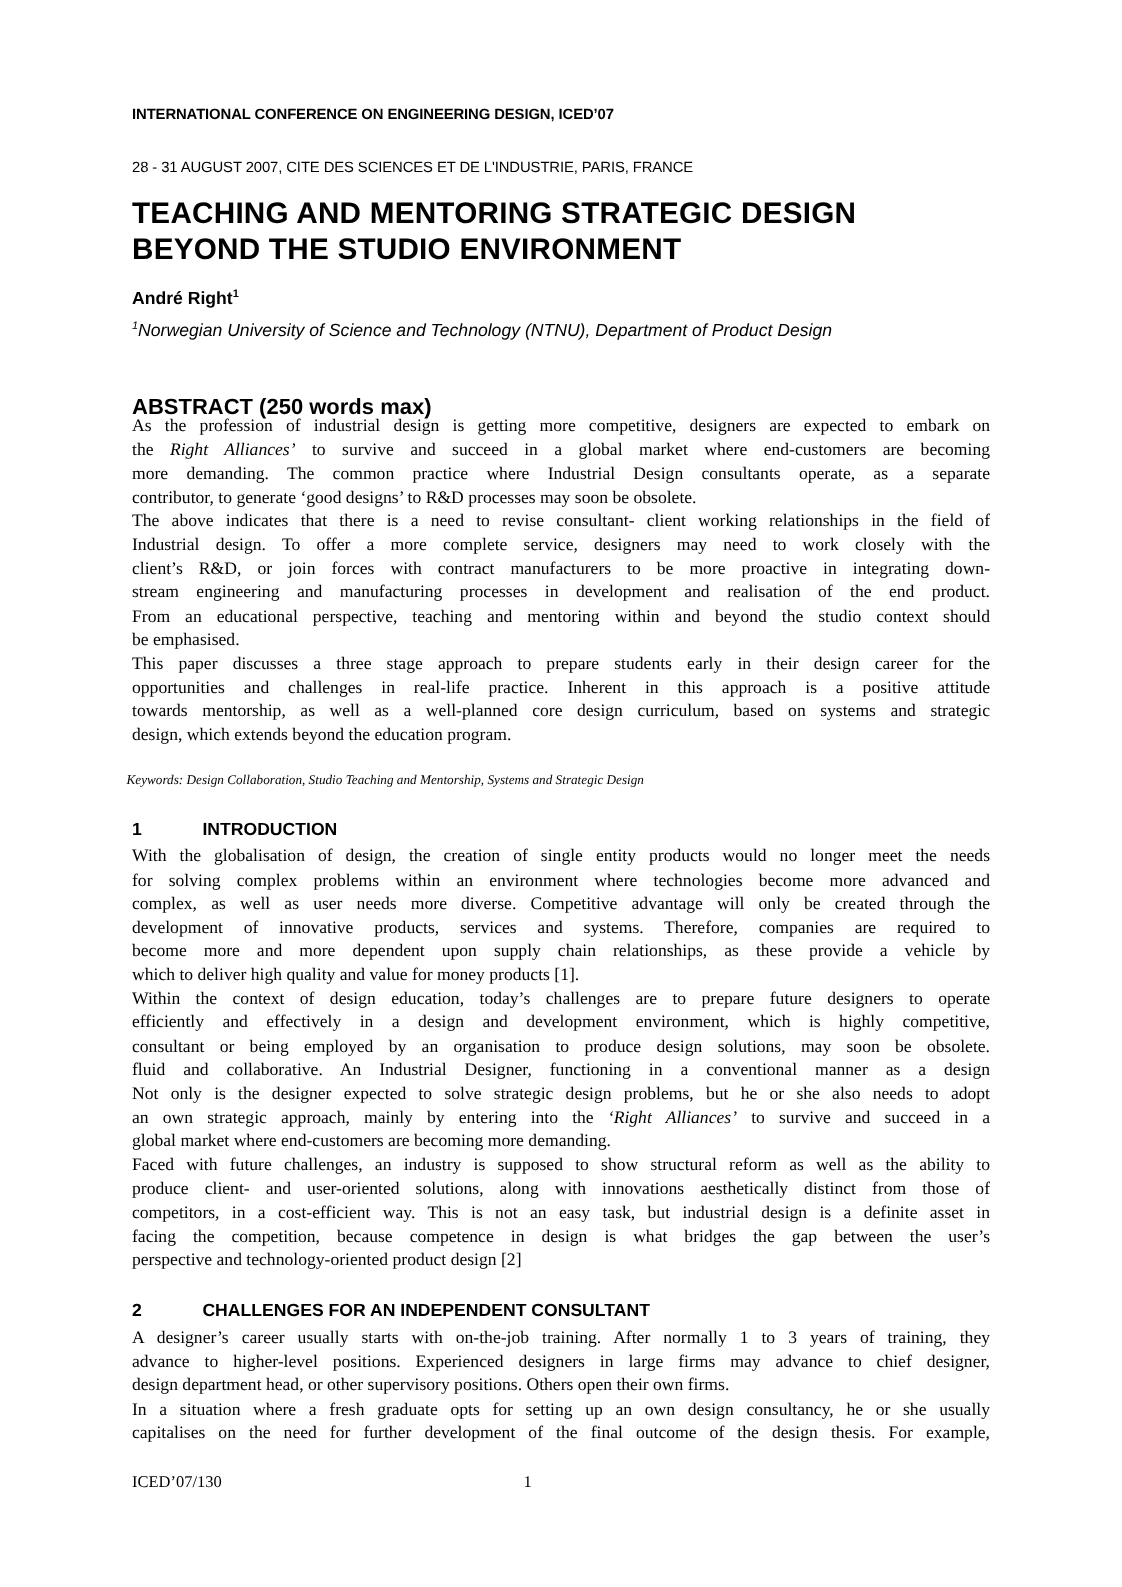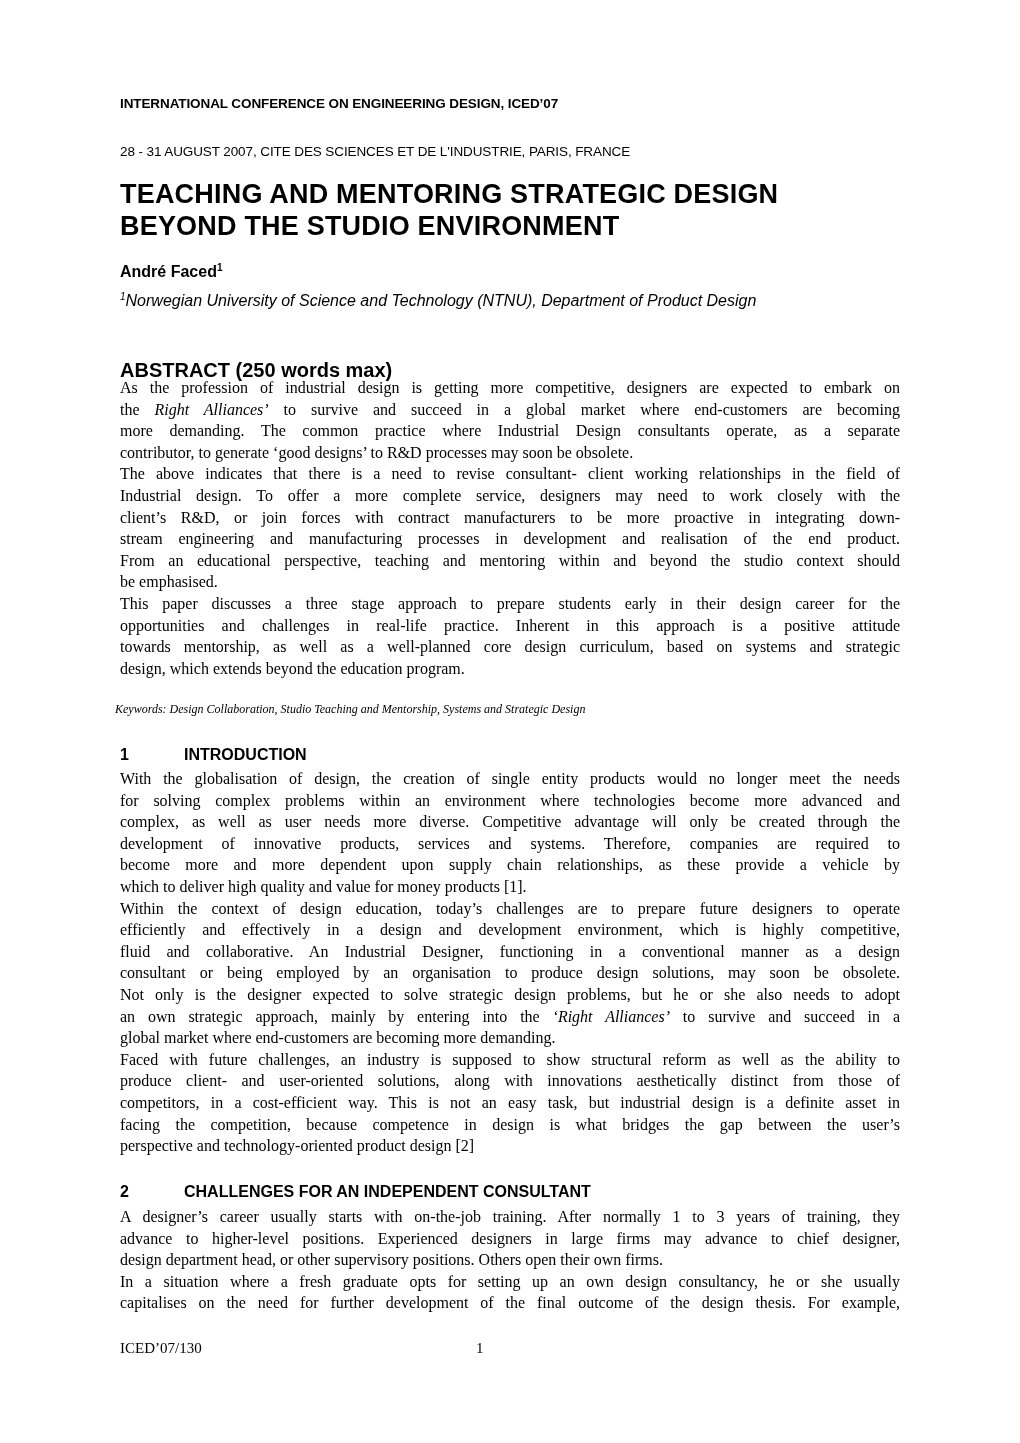--- a/index.html
+++ b/index.html
@@ -28,21 +28,21 @@
 
 <div class="conf1 sans">INTERNATIONAL CONFERENCE ON ENGINEERING DESIGN, ICED’07</div>
 <div class="conf2 sans">28 - 31 AUGUST 2007, CITE DES SCIENCES ET DE L'INDUSTRIE, PARIS, FRANCE</div>
 
 <div class="title sans">
   <div>TEACHING AND MENTORING STRATEGIC DESIGN</div>
   <div>BEYOND THE STUDIO ENVIRONMENT</div>
 </div>
 
 <div class="author sans">
-  <span>André Faced</span><sup>1</sup>
+  <span>André Right</span><sup>1</sup>
 </div>
 <div class="affil sans">
   <sup>1</sup><span>Norwegian University of Science and Technology (NTNU), Department of Product Design</span>
 </div>
 
 <div class="h-abs sans">ABSTRACT (250 words max)</div>
 <div class="para serif" id="abstract-body" style="top: 377px;">
     <div class="line j">As the profession of industrial design is getting more competitive, designers are expected to embark on</div>
     <div class="line j">the <em>Right Alliances’</em> to survive and succeed in a global market where end-customers are becoming</div>
     <div class="line j">more demanding. The common practice where Industrial Design consultants operate, as a separate</div>
@@ -65,22 +65,22 @@
 </div>
 <div class="para serif" id="section-0-body" style="top: 768px;">
     <div class="line j">With the globalisation of design, the creation of single entity products would no longer meet the needs</div>
     <div class="line j">for solving complex problems within an environment where technologies become more advanced and</div>
     <div class="line j">complex, as well as user needs more diverse. Competitive advantage will only be created through the</div>
     <div class="line j">development of innovative products, services and systems. Therefore, companies are required to</div>
     <div class="line j">become more and more dependent upon supply chain relationships, as these provide a vehicle by</div>
     <div class="line">which to deliver high quality and value for money products [1].</div>
     <div class="line j">Within the context of design education, today’s challenges are to prepare future designers to operate</div>
     <div class="line j">efficiently and effectively in a design and development environment, which is highly competitive,</div>
+    <div class="line j">consultant or being employed by an organisation to produce design solutions, may soon be obsolete.</div>
     <div class="line j">fluid and collaborative. An Industrial Designer, functioning in a conventional manner as a design</div>
-    <div class="line j">consultant or being employed by an organisation to produce design solutions, may soon be obsolete.</div>
     <div class="line j">Not only is the designer expected to solve strategic design problems, but he or she also needs to adopt</div>
     <div class="line j">an own strategic approach, mainly by entering into the <em>‘Right Alliances’</em> to survive and succeed in a</div>
     <div class="line">global market where end-customers are becoming more demanding.</div>
     <div class="line j">Faced with future challenges, an industry is supposed to show structural reform as well as the ability to</div>
     <div class="line j">produce client- and user-oriented solutions, along with innovations aesthetically distinct from those of</div>
     <div class="line j">competitors, in a cost-efficient way.  This is not an easy task, but industrial design is a definite asset in</div>
     <div class="line j">facing the competition, because competence in design is what bridges the gap between the user’s</div>
     <div class="line">perspective and technology-oriented product design [2]</div>
   </div>
 

